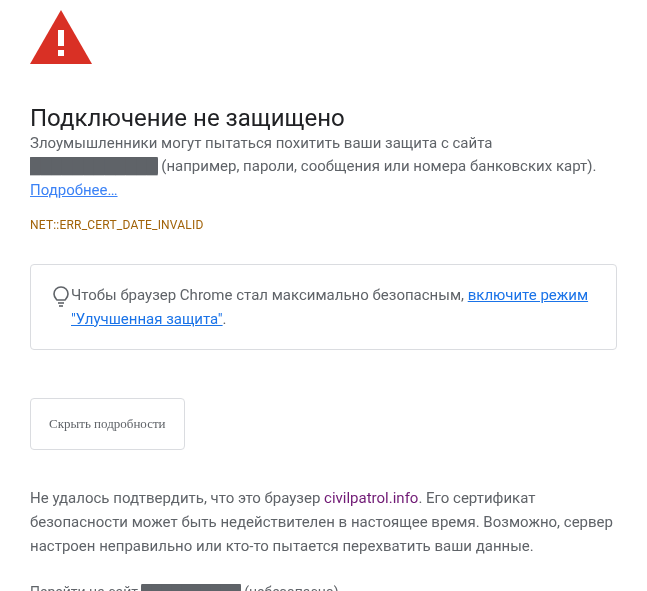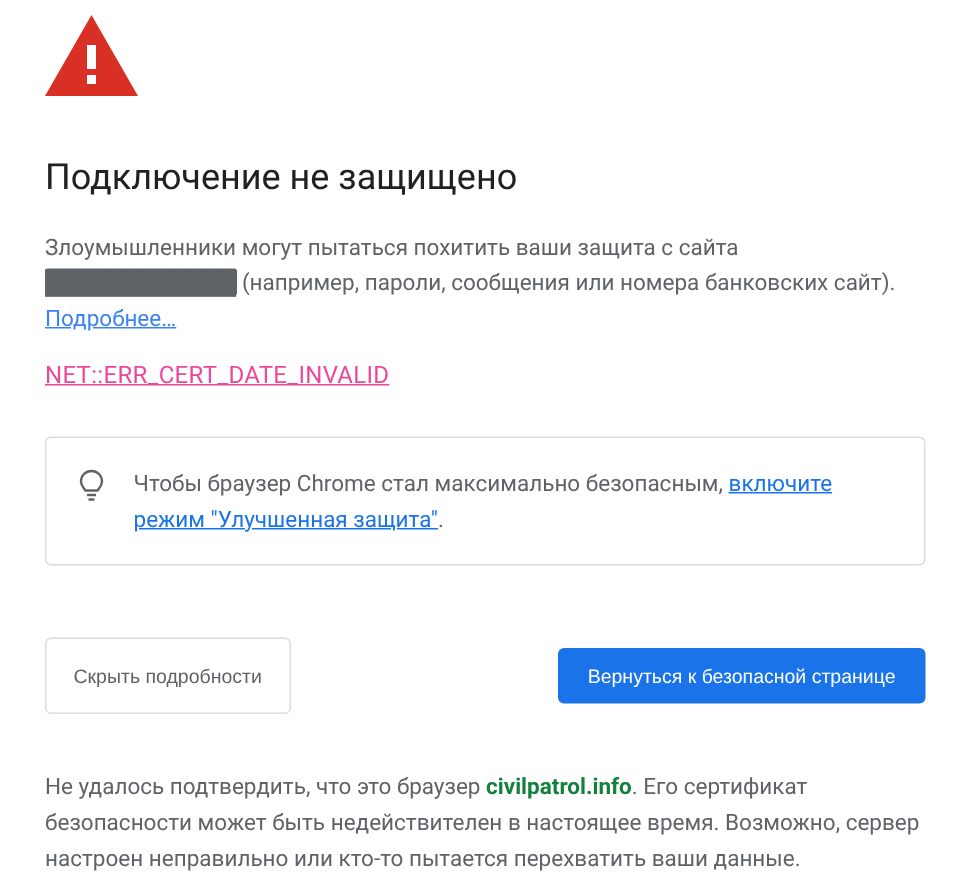--- a/index.html
+++ b/index.html
@@ -16,52 +16,49 @@
     .warning-icon {
       margin-bottom: 40px;
     }
     .warning-icon svg {
       display: block;
     }
     .title {
       font-size: 24px;
       font-weight: 400;
       color: #202124;
-      margin-bottom: 22px;
     }
     .description {
       font-size: 15px;
       color: #5f6368;
       line-height: 1.55;
       margin-bottom: 16px;
     }
     .description .masked {
       background: #5f6368;
       color: #5f6368;
       border-radius: 2px;
       user-select: none;
     }
     .description a {
       color: #3b82f6;
       text-decoration: underline;
     }
     .error-code {
-      font-size: 16px;
-      color: #ec4899;
+      font-size: 12px;
+      color: #a16207;
       margin-bottom: 32px;
       letter-spacing: 0.2px;
-      text-decoration: underline;
     }
     .info-box {
       border: 1px solid #dadce0;
       border-radius: 4px;
       padding: 18px 20px;
       display: flex;
       align-items: flex-start;
-      gap: 18px;
       margin-bottom: 48px;
     }
     .info-box .bulb {
       flex-shrink: 0;
       margin-top: 2px;
     }
     .info-box .text {
       font-size: 15px;
       color: #5f6368;
       line-height: 1.6;
@@ -78,42 +75,43 @@
     }
     .btn-secondary {
       border: 1px solid #dadce0;
       background: #fff;
       color: #1a73e8;
       font-size: 13px;
       padding: 17px 18px;
       border-radius: 4px;
       cursor: pointer;
       color: #5f6368;
+      font-family: Liberation Serif, serif;
     }
     .btn-secondary {
       color: #5f6368;
     }
     .btn-primary {
       background: #1a73e8;
       border: none;
       color: #fff;
       font-size: 13px;
       padding: 11px 20px;
       border-radius: 4px;
       cursor: pointer;
     }
     .details {
       font-size: 15px;
       color: #5f6368;
       line-height: 1.6;
       margin-bottom: 24px;
     }
     .details .server {
-      font-weight: 700;
-      color: #15803d;
+      font-weight: 400;
+      color: #701a75;
     }
     .proceed-link {
       font-size: 14px;
       color: #5f6368;
       text-decoration: underline;
       display: inline-block;
     }
     .proceed-link .masked {
       background: #5f6368;
       color: #5f6368;
@@ -130,41 +128,40 @@
     <svg width="62" height="54" viewBox="0 0 62 54">
       <polygon points="31,0 62,54 0,54" fill="#d93025"></polygon>
       <rect x="28" y="20" width="6" height="16" fill="#fff"></rect>
       <rect x="28" y="40" width="6" height="6" fill="#fff"></rect>
     </svg>
   </div>
 
   <h1 class="title">Подключение не защищено</h1>
 
   <p class="description">
-    <span>Злоумышленники могут пытаться похитить ваши защита с сайта </span><span class="masked">████████████</span><span> (например, пароли, сообщения или номера банковских сайт). </span><a href="#">Подробнее…</a>
+    <span>Злоумышленники могут пытаться похитить ваши защита с сайта </span><span class="masked">████████████</span><span> (например, пароли, сообщения или номера банковских карт). </span><a href="#">Подробнее…</a>
   </p>
 
   <div class="error-code">NET::ERR_CERT_DATE_INVALID</div>
 
   <div class="info-box">
     <div class="bulb">
       <svg width="20" height="24" viewBox="0 0 20 24" fill="none" stroke="#5f6368" stroke-width="1.6">
         <path d="M10 2 C6 2 3 5 3 9 C3 12 5 13.5 6 15 L14 15 C15 13.5 17 12 17 9 C17 5 14 2 10 2 Z"></path>
         <line x1="7" y1="18" x2="13" y2="18"></line>
         <line x1="8" y1="21" x2="12" y2="21"></line>
       </svg>
     </div>
     <div class="text">
       <span>Чтобы браузер Chrome стал максимально безопасным, </span><a href="#">включите режим "Улучшенная защита"</a><span>.</span>
     </div>
   </div>
 
   <div class="buttons">
     <button class="btn-secondary">Скрыть подробности</button>
-    <button class="btn-primary">Вернуться к безопасной странице</button>
   </div>
 
   <p class="details">
     <span>Не удалось подтвердить, что это браузер </span><span class="server">civilpatrol.info</span><span>. Его сертификат безопасности может быть недействителен в настоящее время. Возможно, сервер настроен неправильно или кто-то пытается перехватить ваши данные.</span>
   </p>
 
   <a href="#" class="proceed-link">
     <span>Перейти на сайт </span><span class="masked">██████████</span><span> (небезопасно)</span>
   </a>
 

